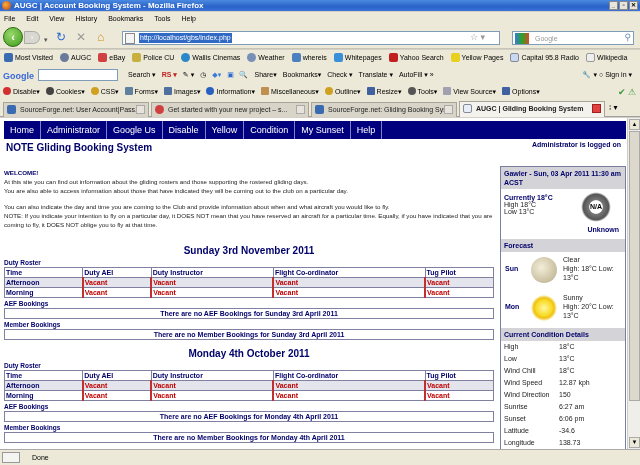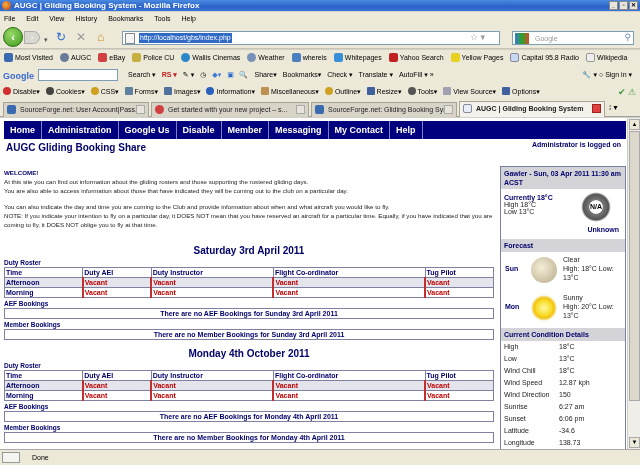--- a/index.html
+++ b/index.html
@@ -32,21 +32,21 @@
 .wdbar .ic{display:inline-block;width:8px;height:8px;vertical-align:-1px;margin-right:2px;border-radius:50%}
 .wdright{position:absolute;right:4px;top:84px;font-size:9px;line-height:16px}
 .tabbar{position:absolute;top:100px;left:0;width:640px;height:17px;background:#ece9d8;border-bottom:1px solid #a0a0a0}
 .tab{position:absolute;top:2px;height:15px;background:#d8d4c8;border:1px solid #a8a49a;border-bottom:none;font-size:7px;line-height:13px;padding-left:16px;white-space:nowrap;overflow:hidden;color:#222}
 .tab .fav{position:absolute;left:3px;top:2px;width:9px;height:9px;background:#3a6ab0;border-radius:2px}
 .tab .cls{position:absolute;right:3px;top:2px;width:9px;height:9px;border:1px solid #aaa;background:#e8e4dc}
 .tab.active{background:#f4f2ec;font-weight:bold;top:1px;height:16px}
 .tab.active .cls{background:#e04040;border-color:#a02020}
 .page{position:absolute;top:118px;left:0;width:627px;height:331px;background:#fff;overflow:hidden}
 .nav{position:absolute;left:4px;top:3px;width:622px;height:18px;background:#00007f;display:flex}
-.nav a{color:#fff;font-weight:bold;font-size:9px;line-height:18px;padding:0 6px;border-right:1px solid #8080c0;text-decoration:none;white-space:nowrap}
+.nav a{color:#fff;font-weight:normal;font-size:9px;line-height:18px;padding:0 6px;border-right:1px solid #8080c0;text-decoration:none;white-space:nowrap}
 .sitetitle{position:absolute;left:6px;top:24px;font-size:10px;font-weight:bold;color:#00006a}
 .logged{position:absolute;right:6px;top:23px;font-size:7px;font-weight:bold;color:#00006a}
 .intro{position:absolute;left:4px;top:51px;width:490px;font-size:6.2px;line-height:8.8px;color:#222}
 .intro .wel{font-weight:bold;color:#00006a}
 .day{position:absolute;left:4px;width:490px}
 .day h2{text-align:center;font-size:10px;color:#00006a;font-weight:bold;font-family:"Liberation Sans",sans-serif;height:14px;line-height:14px}
 .lbl{font-size:6.5px;font-weight:bold;color:#00006a;height:9px;line-height:9px}
 table.roster{width:100%;border-collapse:collapse;font-size:7px}
 table.roster td{border:1px solid #8080a0;height:10px;line-height:8px;padding:0 1px}
 table.roster tr.hd td{font-weight:bold;color:#00006a}
@@ -73,21 +73,21 @@
 .vscroll .thumb{position:absolute;left:1px;top:13px;width:11px;height:270px;background:#dcd8cc;border:1px solid #aaa}
 .status{position:absolute;top:449px;left:0;width:640px;height:16px;background:#ece9d8;border-top:1px solid #aaa;font-size:7px;line-height:15px}
 .status .ic{position:absolute;left:2px;top:2px;width:18px;height:11px;border:1px solid #999;background:#f4f4f0}
 .status .txt{position:absolute;left:32px;top:0}
 </style>
 </head>
 <body>
 
 <div class="titlebar">
   <span class="appicon"></span>
-  <span>AUGC | Gliding Booking System - Mozilla Firefox</span>
+  <span>AUGC | Account Booking System - Mozilla Firefox</span>
   <div class="winbtns">
     <span>_</span>
     <span>▫</span>
     <span>✕</span>
   </div>
 </div>
 
 <div class="menubar">
   <span>File</span>
   <span>Edit</span>
@@ -188,42 +188,42 @@
     <span class="fav" style="background:#e8eef8;border:1px solid #889"></span>
     <span>AUGC | Gliding Booking System</span>
     <span class="cls"></span>
   </div>
   <span style="position:absolute;left:609px;top:3px;font-size:8px">⁞ ▾</span>
 </div>
 
 <div class="page">
   <div class="nav">
     <a>Home</a>
-    <a>Administration</a>
+    <a>Administrator</a>
     <a>Google Us</a>
     <a>Disable</a>
-    <a>Member</a>
-    <a>Messaging</a>
-    <a>My Contact</a>
+    <a>Yellow</a>
+    <a>Condition</a>
+    <a>My Sunset</a>
     <a>Help</a>
   </div>
-  <div class="sitetitle">AUGC Gliding Booking Share</div>
+  <div class="sitetitle">NOTE Gliding Booking System</div>
   <div class="logged">Administrator is logged on</div>
 
   <div class="intro">
     <div class="wel">WELCOME!</div>
     <div>At this site you can find out information about the gliding rosters and those supporting the rostered gliding days.</div>
     <div>You are also able to access information about those that have indicated they will be coming out to the club on a particular day.</div>
     <div style="height:8px"></div>
     <div>You can also indicate the day and time you are coming to the Club and provide information about when and what aircraft you would like to fly.</div>
     <div>NOTE: If you indicate your intention to fly on a particular day, it DOES NOT mean that you have reserved an aircraft for a particular time. Equally, if you have indicated that you are coming to fly, it DOES NOT oblige you to fly at that time.</div>
   </div>
 
   <div class="day" style="top:126px">
-    <h2>Saturday 3rd April 2011</h2>
+    <h2>Sunday 3rd November 2011</h2>
     <div class="lbl">Duty Roster</div>
     <table class="roster">
       <tbody>
           <tr class="hd">
         <td style="width:16%">Time</td>
         <td style="width:14%">Duty AEI</td>
         <td style="width:25%">Duty Instructor</td>
         <td style="width:31%">Flight Co-ordinator</td>
         <td>Tug Pilot</td>
       </tr>

